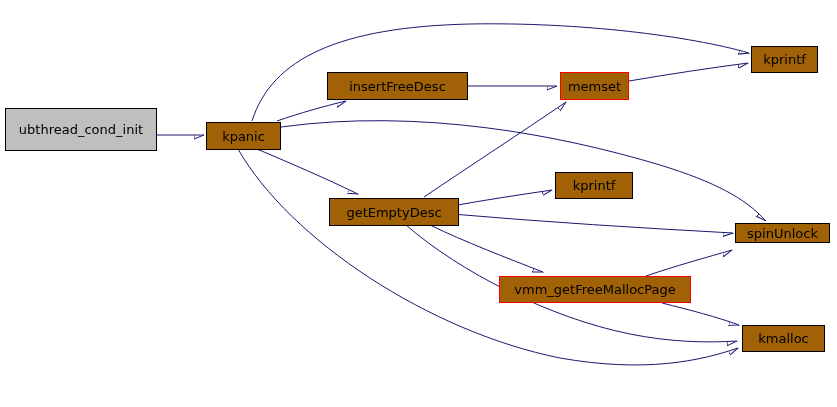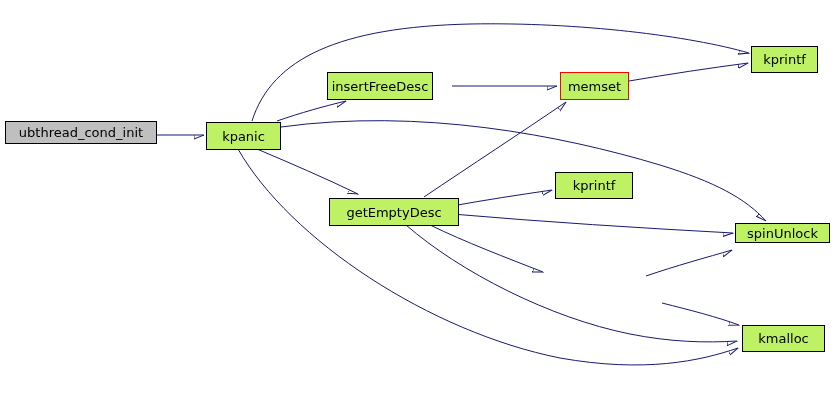--- a/index.html
+++ b/index.html
@@ -9,21 +9,21 @@
     background:#ffffff;
     font-family:"DejaVu Sans","Liberation Sans",sans-serif;
     overflow:hidden;
   }
   #edges{position:absolute;left:0;top:0;width:837px;height:407px;}
   #edges path{fill:none;stroke:#191970;stroke-width:1;}
   .node{
     position:absolute;
     box-sizing:border-box;
     border:1px solid #000000;
-    background:#bef264;
+    background:#a16207;
     color:#000000;
     font-size:13px;
     display:flex;
     align-items:center;
     justify-content:center;
     white-space:nowrap;
     cursor:pointer;
   }
   .node.root{background:#bfbfbf;cursor:default;}
   .node.red{border-color:#ff0000;}
@@ -49,32 +49,33 @@
     <path marker-end="url(#arrow)" d="M629,81 C670,74 710,68 748,63"></path>
     <path marker-end="url(#arrow)" d="M424,197 C470,166 522,132 566,102"></path>
     <path marker-end="url(#arrow)" d="M452,206 C485,200 518,195 552,190"></path>
     <path marker-end="url(#arrow)" d="M452,214 C545,222 640,228 733,233"></path>
     <path marker-end="url(#arrow)" d="M430,225 C465,242 507,258 543,272"></path>
     <path marker-end="url(#arrow)" d="M406,225 C460,272 550,318 630,334 C670,342 705,343 737,341"></path>
     <path marker-end="url(#arrow)" d="M646,276 C675,266 708,257 732,250"></path>
     <path marker-end="url(#arrow)" d="M662,303 C690,310 717,317 739,325"></path>
   </svg>
 
-  <div class="node root" style="left:5px;top:121px;width:152px;height:23px">ubthread_cond_init</div>
+  <div class="node root" style="left:5px;top:108px;width:152px;height:43px">ubthread_cond_init</div>
 
   <div class="node" style="left:206px;top:122px;width:75px;height:28px">kpanic</div>
 
-  <div class="node" style="left:327px;top:72px;width:106px;height:28px">insertFreeDesc</div>
+  <div class="node" style="left:327px;top:72px;width:141px;height:28px">insertFreeDesc</div>
 
   <div class="node red" style="left:560px;top:72px;width:69px;height:28px">memset</div>
 
   <div class="node" style="left:751px;top:46px;width:67px;height:27px">kprintf</div>
 
   <div class="node" style="left:555px;top:172px;width:78px;height:27px">kprintf</div>
 
   <div class="node" style="left:329px;top:198px;width:130px;height:28px">getEmptyDesc</div>
 
   <div class="node" style="left:735px;top:223px;width:95px;height:20px">spinUnlock</div>
 
+  <div class="node red" style="left:499px;top:276px;width:192px;height:27px">vmm_getFreeMallocPage</div>
 
   <div class="node" style="left:742px;top:325px;width:83px;height:27px">kmalloc</div>
 
 </div>
 
 </body></html>

